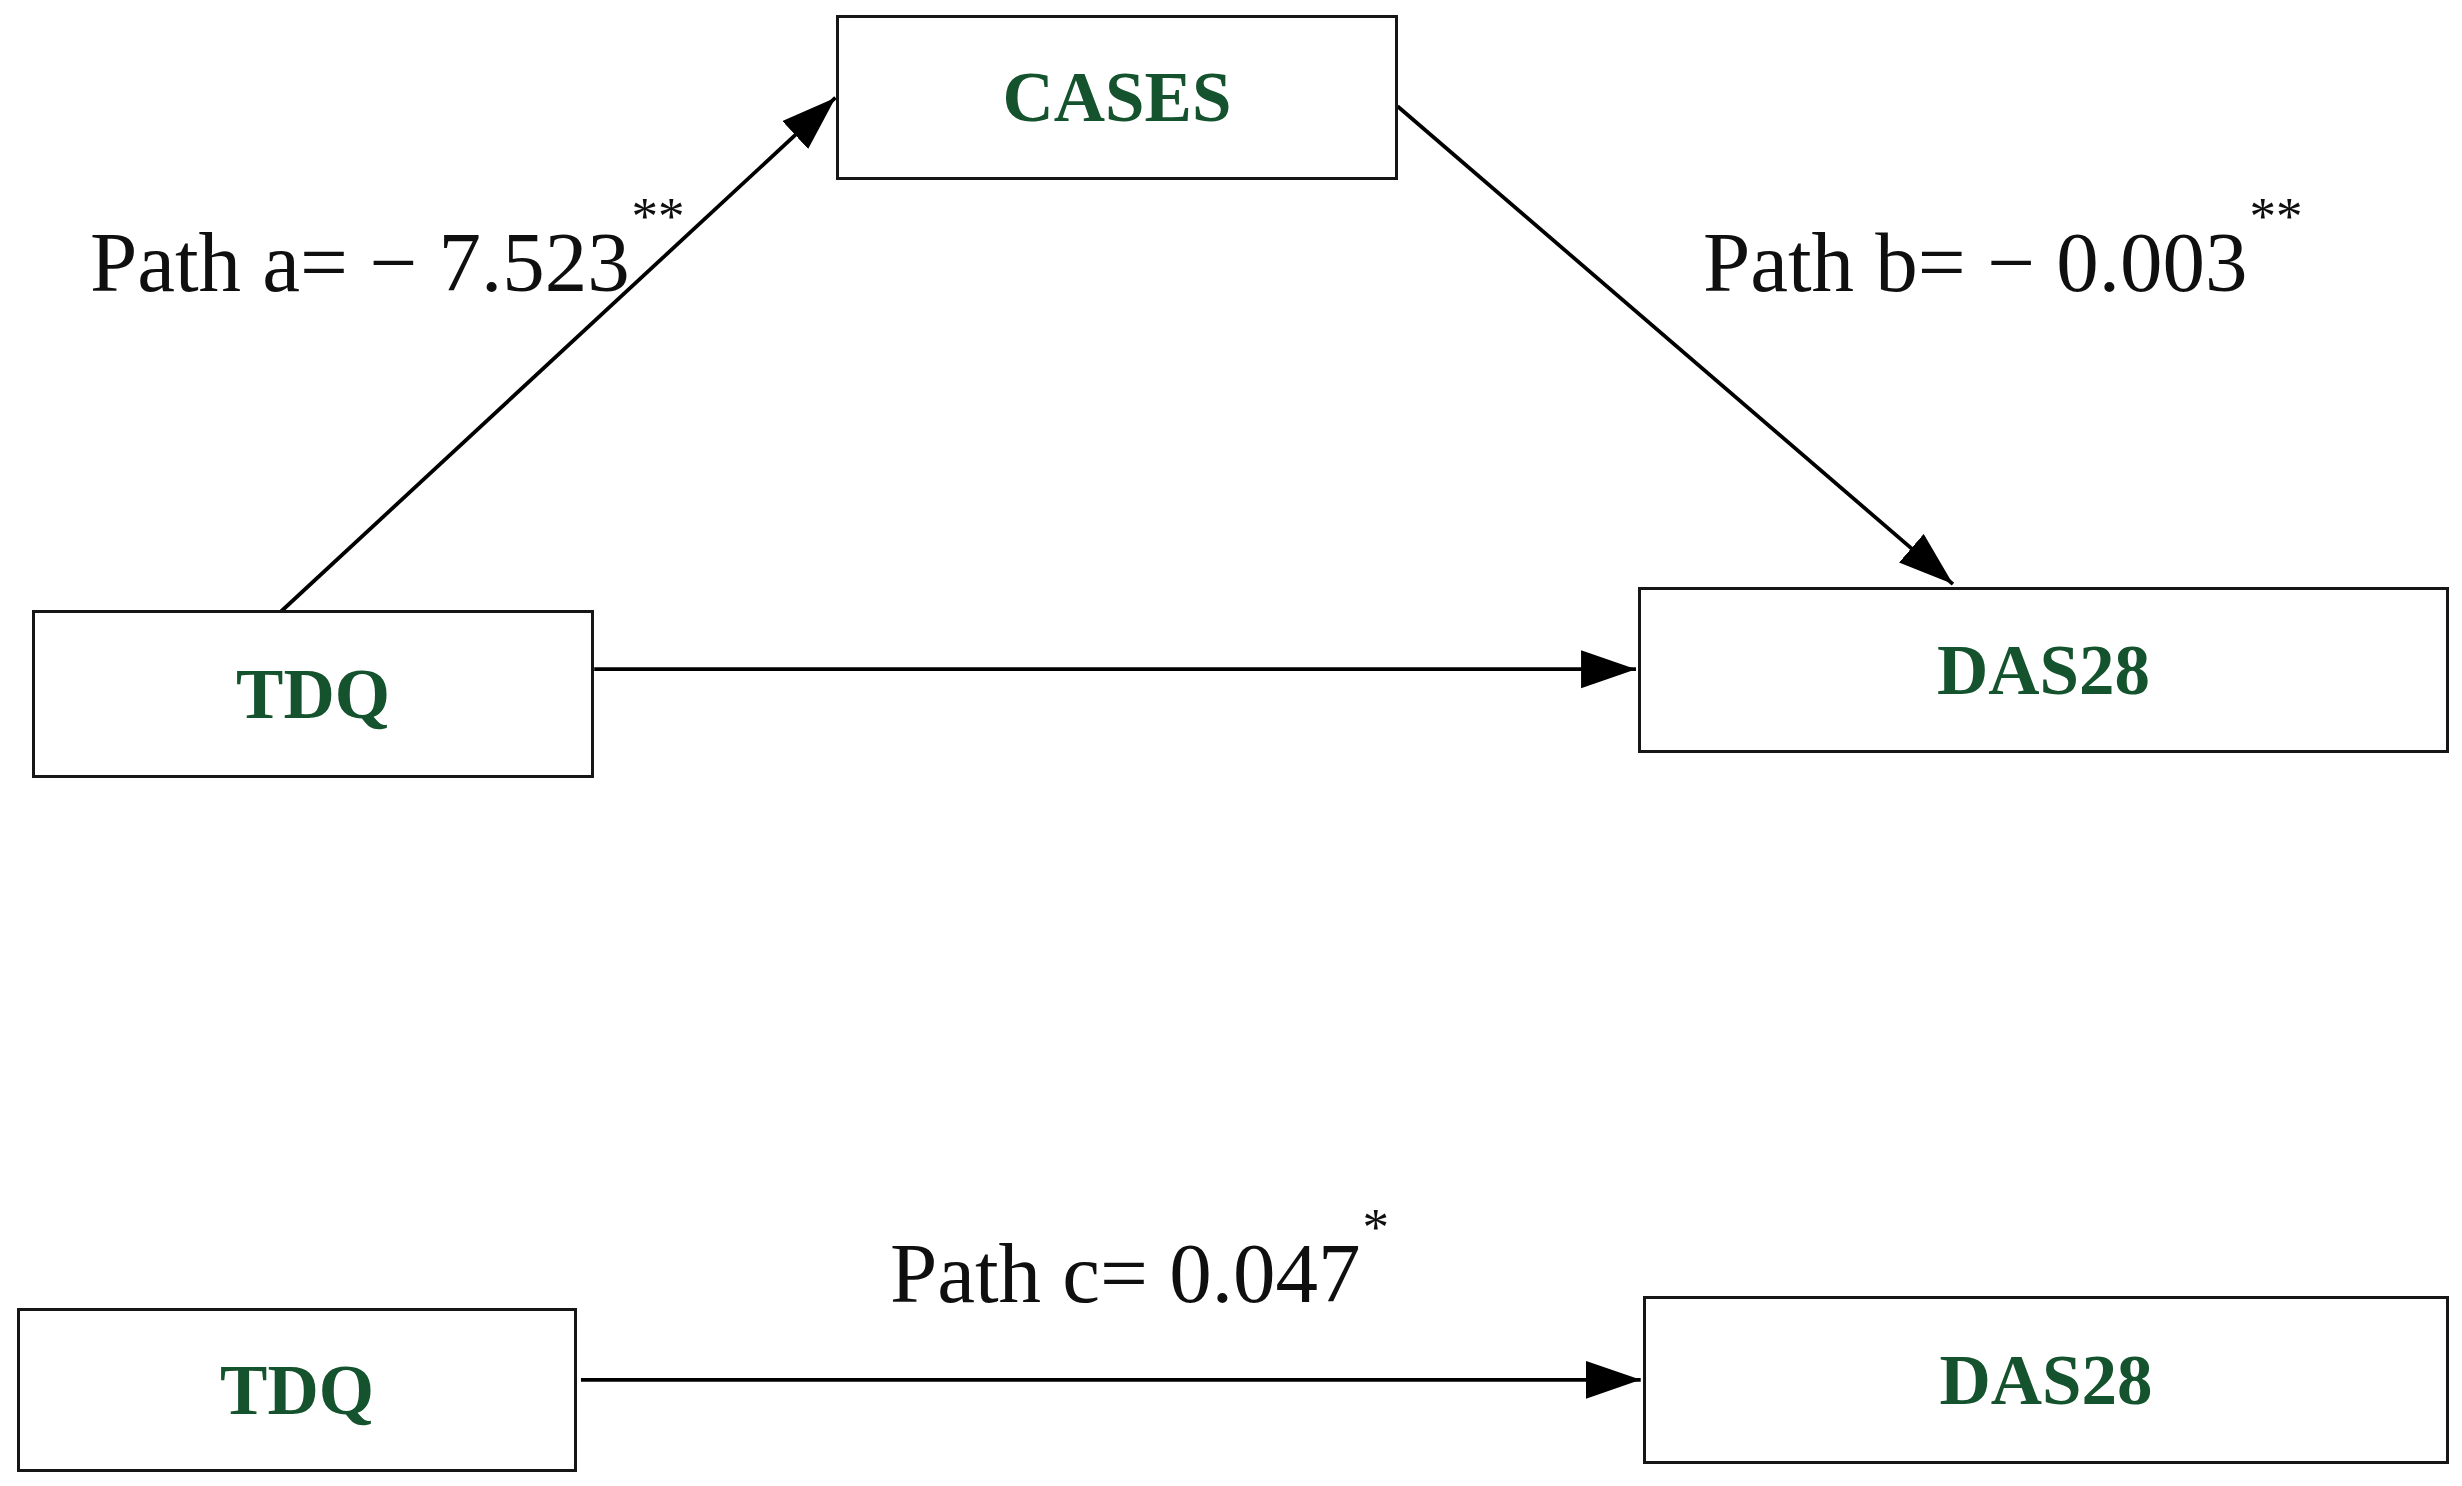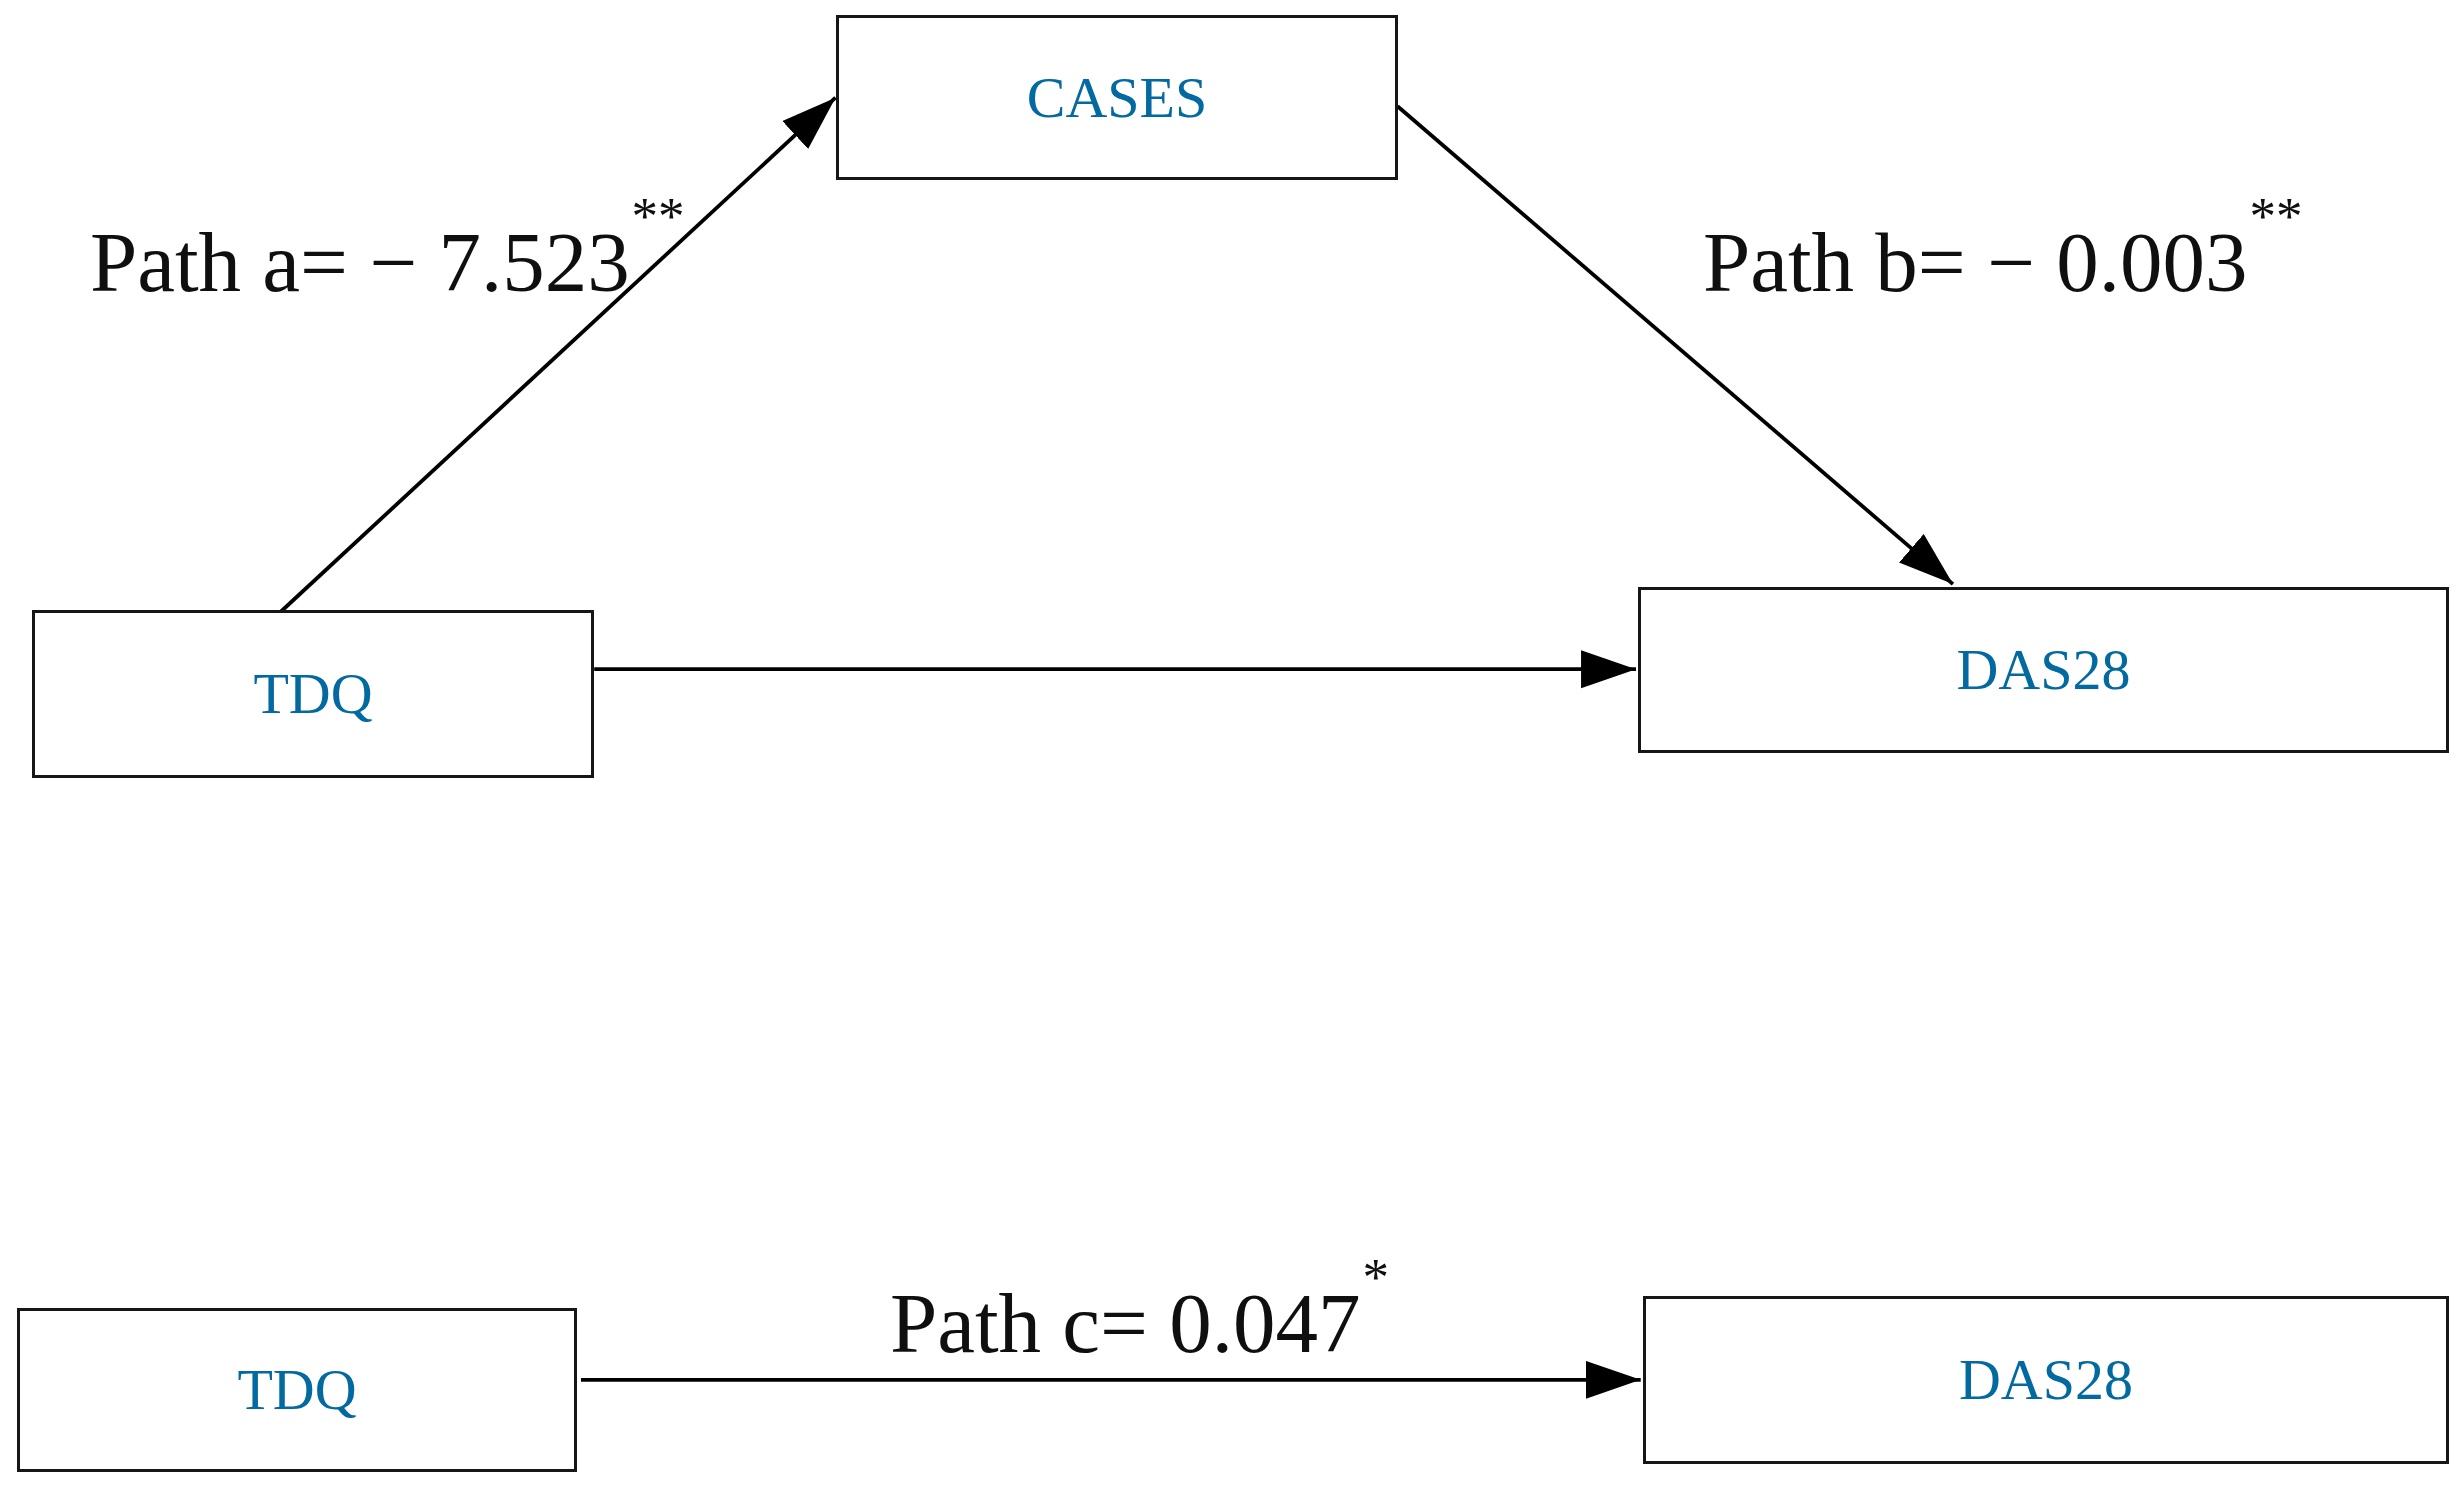--- a/index.html
+++ b/index.html
@@ -26,24 +26,25 @@
   .node-box {
     position: absolute;
     border: 3.8px solid #161616;
     background: #ffffff;
     display: flex;
     align-items: center;
     justify-content: center;
     box-sizing: border-box;
   }
   .node-label {
-    font-size: 58px;
+    font-size: 71px;
     line-height: 1;
     white-space: nowrap;
-    color: #0369a1;
+    color: #14532d;
+    font-weight: bold;
   }
   .path-label {
     position: absolute;
     font-size: 85px;
     line-height: 1;
     white-space: nowrap;
     color: #0f0f0f;
   }
   .path-label sup {
     font-size: 53px;
@@ -56,21 +57,21 @@
   .box-cases        { left: 836px;  top: 15px;   width: 562px; height: 165px; }
   .box-tdq-top      { left: 32px;   top: 610px;  width: 562px; height: 168px; }
   .box-das28-top    { left: 1638px; top: 587px;  width: 811px; height: 166px; }
   
   .box-tdq-bottom   { left: 17px;   top: 1308px; width: 560px; height: 164px; }
   .box-das28-bottom { left: 1643px; top: 1296px; width: 806px; height: 168px; }
   
   .label-path-a       { left: 90px;   top: 220px; }
   .label-path-b       { left: 1703px; top: 220px; }
   .label-path-c-prime { left: 904px;  top: 569px; }
-  .label-path-c       { left: 890px;  top: 1281px; }
+  .label-path-c       { left: 890px;  top: 1231px; }
 </style>
 </head>
 <body>
 
 <div class="figure">
 
   <svg class="arrow-layer" viewBox="0 0 2602 1571">
     <defs>
       <marker id="arrowhead" markerUnits="userSpaceOnUse" markerWidth="62" markerHeight="42" refX="58" refY="20" orient="auto">
         <path d="M0,0 L58,20 L0,40 Z" fill="#000000"></path>

